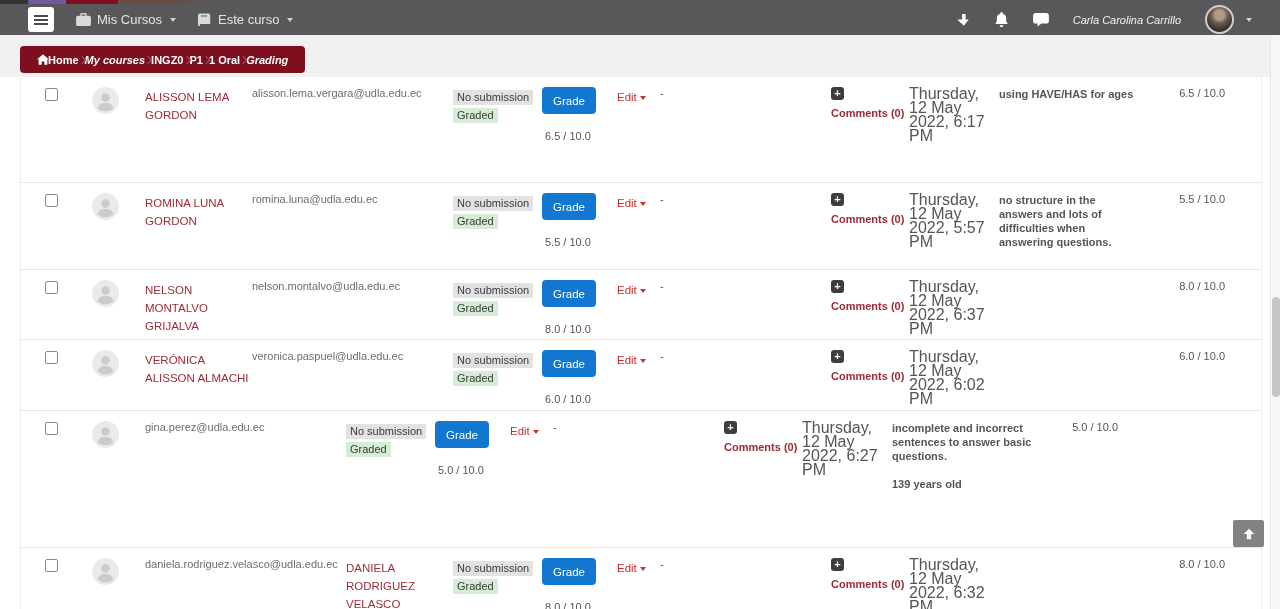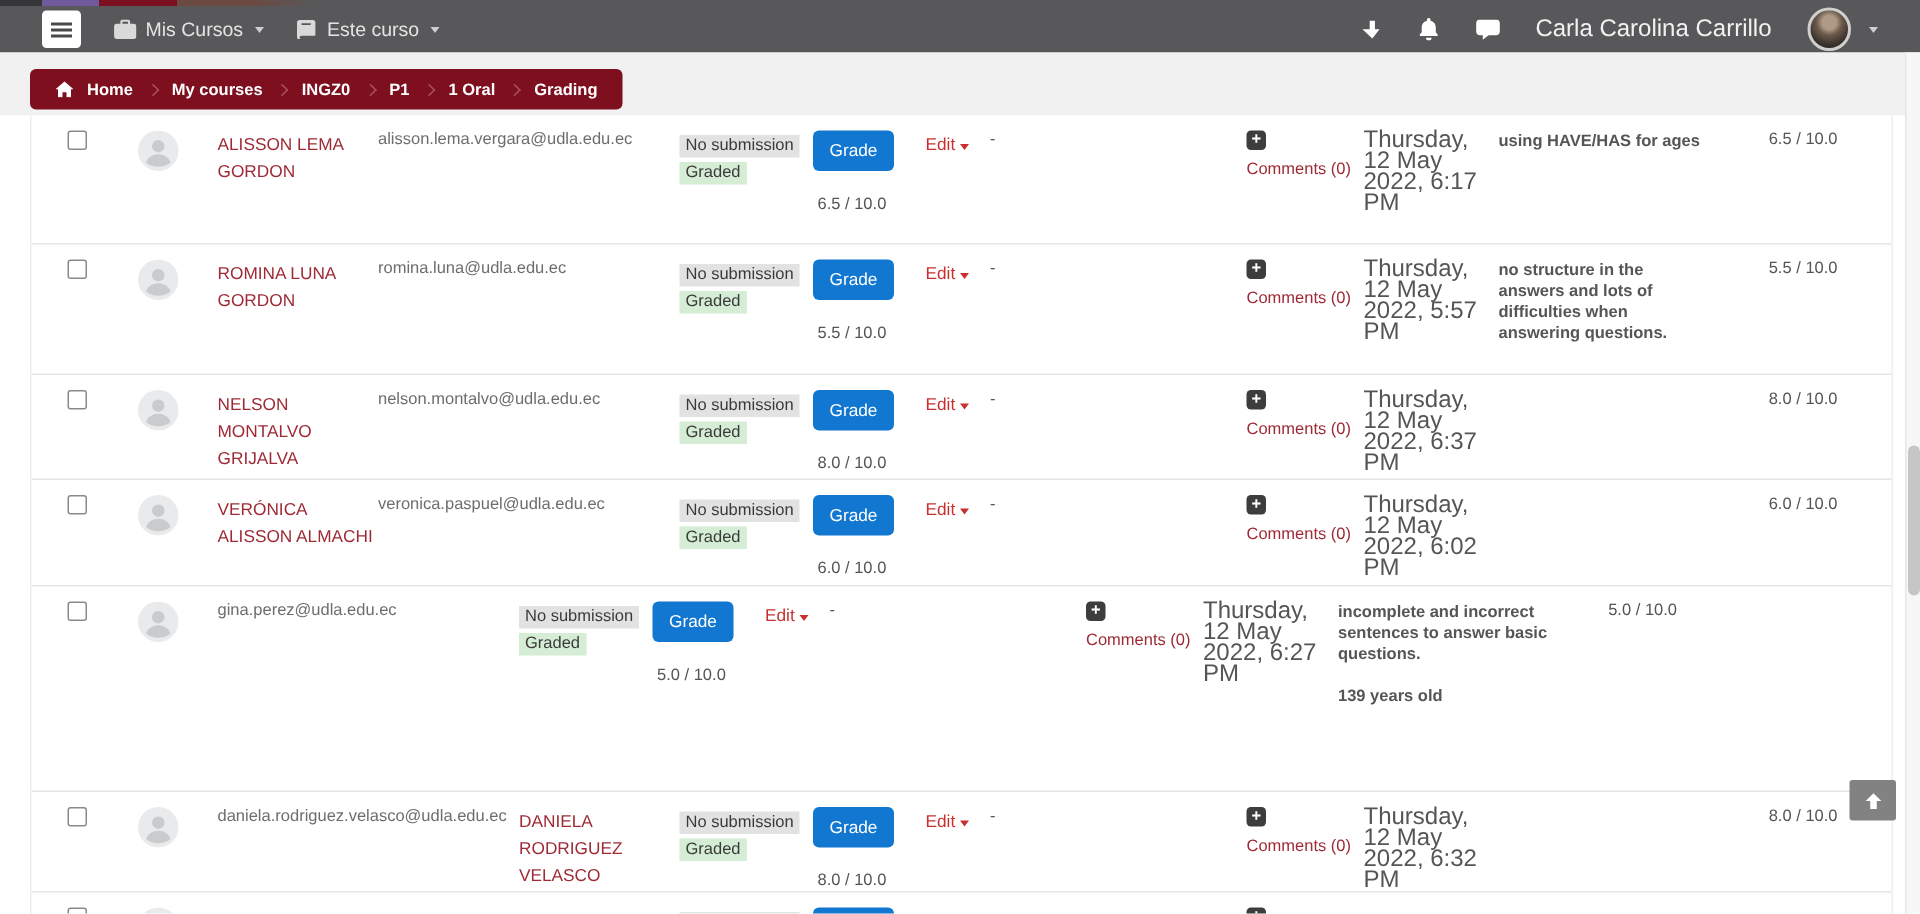--- a/index.html
+++ b/index.html
@@ -16,40 +16,40 @@
                display:flex; align-items:center; justify-content:center; cursor:pointer; }
   .ham-lines { width:14px; height:2px; background:#4a4a4a; position:relative; display:block; }
   .ham-lines::before,.ham-lines::after { content:""; position:absolute; left:0; width:14px; height:2px; background:#4a4a4a; }
   .ham-lines::before { top:-4px; } .ham-lines::after { top:4px; }
   .nav-item { display:flex; align-items:center; gap:6px; color:#e4e4e4; font-size:13px; margin-left:22px; cursor:pointer; }
   .nav-item svg { display:block; }
   .caret-down { width:0; height:0; border-left:3.5px solid transparent; border-right:3.5px solid transparent;
                 border-top:4px solid #cfcfcf; display:inline-block; margin-left:2px; }
   .navbar-right { margin-left:auto; display:flex; align-items:center; gap:24px; }
   .navbar-right .icon { cursor:pointer; display:flex; }
-  .user-name { font-size:16px; color:#f2f2f2; }
+  .user-name { font-size:11px; color:#f2f2f2;font-style:italic; }
   .avatar-photo { width:29px; height:29px; border-radius:50%; border:2px solid #cfcfcf;
     background:radial-gradient(circle at 50% 32%, #b09a85 0 22%, #6b5a4c 40%, #3a322b 70%, #23201c 100%); }
 
   
   .breadcrumb-band { background:#f1f1f1; padding:11px 0 4px 20px; }
-  .breadcrumb { display:inline-flex; align-items:center; gap:10px; background:#7e0f1f; border-radius:4px;
+  .breadcrumb { display:inline-flex; align-items:center; gap:0; background:#7e0f1f; border-radius:4px;
                 height:27px; padding:0 17px; font-size:11px; font-weight:bold; }
   .crumb { color:#fff; text-decoration:none; cursor:pointer; }
-  .crumb.it { }
+  .crumb.it { font-style:italic; }
   .chev { width:6px; height:6px; border-top:1.6px solid #a8545f; border-right:1.6px solid #a8545f;
           transform:rotate(45deg); display:inline-block; }
   .home-ico { display:flex; margin-right:-1px; }
 
   
   .content { margin-left:20px; width:1242px; background:#fff;
              border-left:1px solid #ededed; border-right:1px solid #ededed; }
   .row { display:flex; padding-left:24px; }
   .row + .row { border-top:1px solid #e4e4e4; }
-  .row:nth-child(1){ min-height:85px; } .row:nth-child(2){ min-height:87px; }
+  .row:nth-child(1){ min-height:85px; } .row:nth-child(2){ min-height:87px;margin-top:20px; }
   .row:nth-child(3){ min-height:70px; } .row:nth-child(4){ min-height:71px; }
   .row:nth-child(5){ min-height:137px; } .row:nth-child(6){ min-height:66px; }
   .row:nth-child(7){ min-height:60px; }
   .c { padding-top:10px; flex:0 0 auto; }
   .c-check { width:47px; }
   .checkbox { width:13px; height:13px; border:1px solid #8a8a8a; border-radius:2px; background:#fff; display:inline-block; cursor:pointer; }
   .c-avatar { width:53px; }
   .c-name { width:107px; }
   .c-name a { color:#9e2a35; font-size:11.5px; line-height:14px; text-decoration:none; cursor:pointer; }
   .c-email { width:201px; font-size:11px; color:#6d6d6d; white-space:nowrap; overflow:hidden; }
@@ -62,21 +62,21 @@
                font-size:11.5px; cursor:pointer; font-family:inherit; }
   .grade-val { margin-top:16px; font-size:11px; color:#555; padding-left:3px; }
   .c-edit { width:43px; }
   .edit-link { color:#ca2f2f; font-size:11.5px; cursor:pointer; display:inline-flex; align-items:center; gap:3px; }
   .caret-red { width:0; height:0; border-left:3.5px solid transparent; border-right:3.5px solid transparent;
                border-top:4px solid #ca2f2f; display:inline-block; margin-top:2px; }
   .c-sub { width:171px; font-size:11px; color:#555; }
   .c-comments { width:78px; }
   .plus-icon { width:13px; height:13px; background:#3d3d3d; color:#fff; border-radius:3px; font-size:11px;
                line-height:12px; text-align:center; font-weight:bold; margin-bottom:3px; cursor:pointer; }
-  .comments-link { color:#9e2a35; font-size:11px; cursor:pointer; text-decoration:none; }
+  .comments-link { color:#9e2a35; font-size:11px; cursor:pointer; text-decoration:none;font-weight:bold; }
   .c-date { width:90px; font-size:16px; color:#555; line-height:14px; }
   .c-feedback { width:141px; font-size:11px; color:#555; line-height:14px;font-weight:bold; }
   .c-feedback p { margin:0 0 14px 0; }
   .c-final { width:85px; font-size:11px; color:#555; text-align:right; }
 
   
   .scrollbar-track { position:absolute; top:35px; bottom:0; right:0; width:10px; background:#f7f7f7;
                      border-left:1px solid #e6e6e6; }
   .scrollbar-thumb { position:absolute; top:262px; left:1px; width:8px; height:100px; background:#c6c6c6; border-radius:4px; cursor:pointer; }
   .scroll-top-btn { position:absolute; left:1233px; top:520px; width:31px; height:27px; background:#828282;

